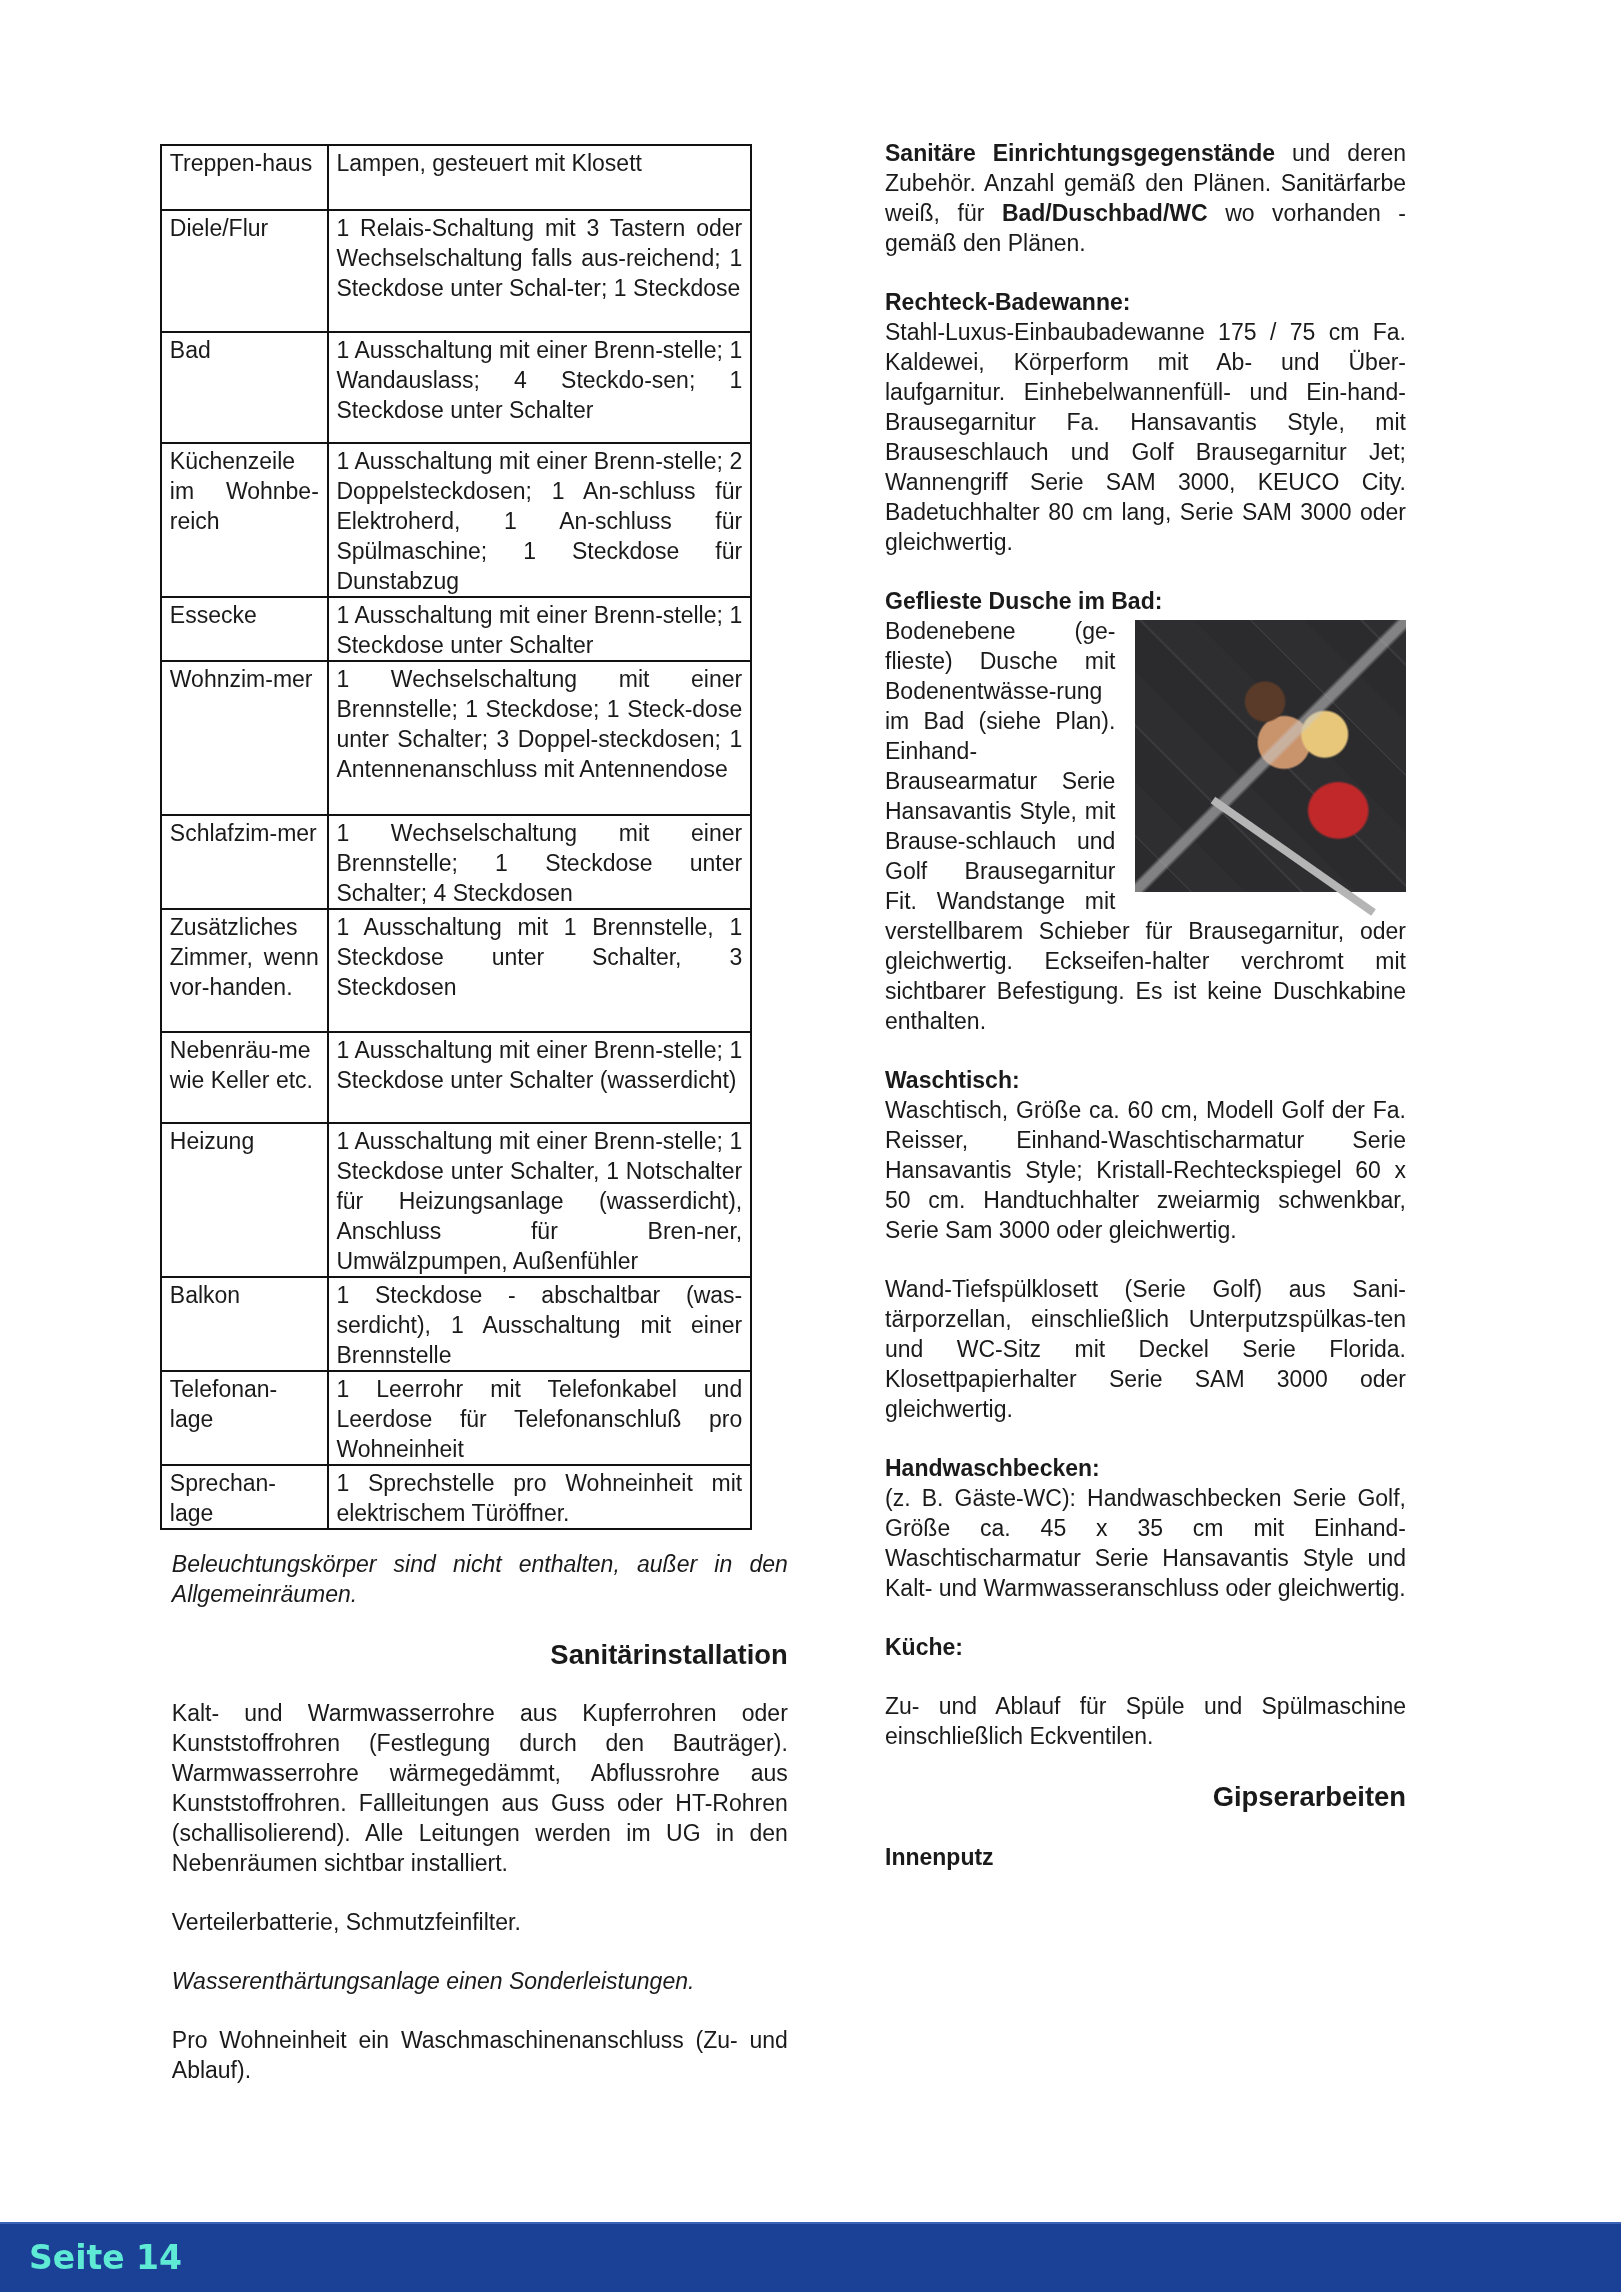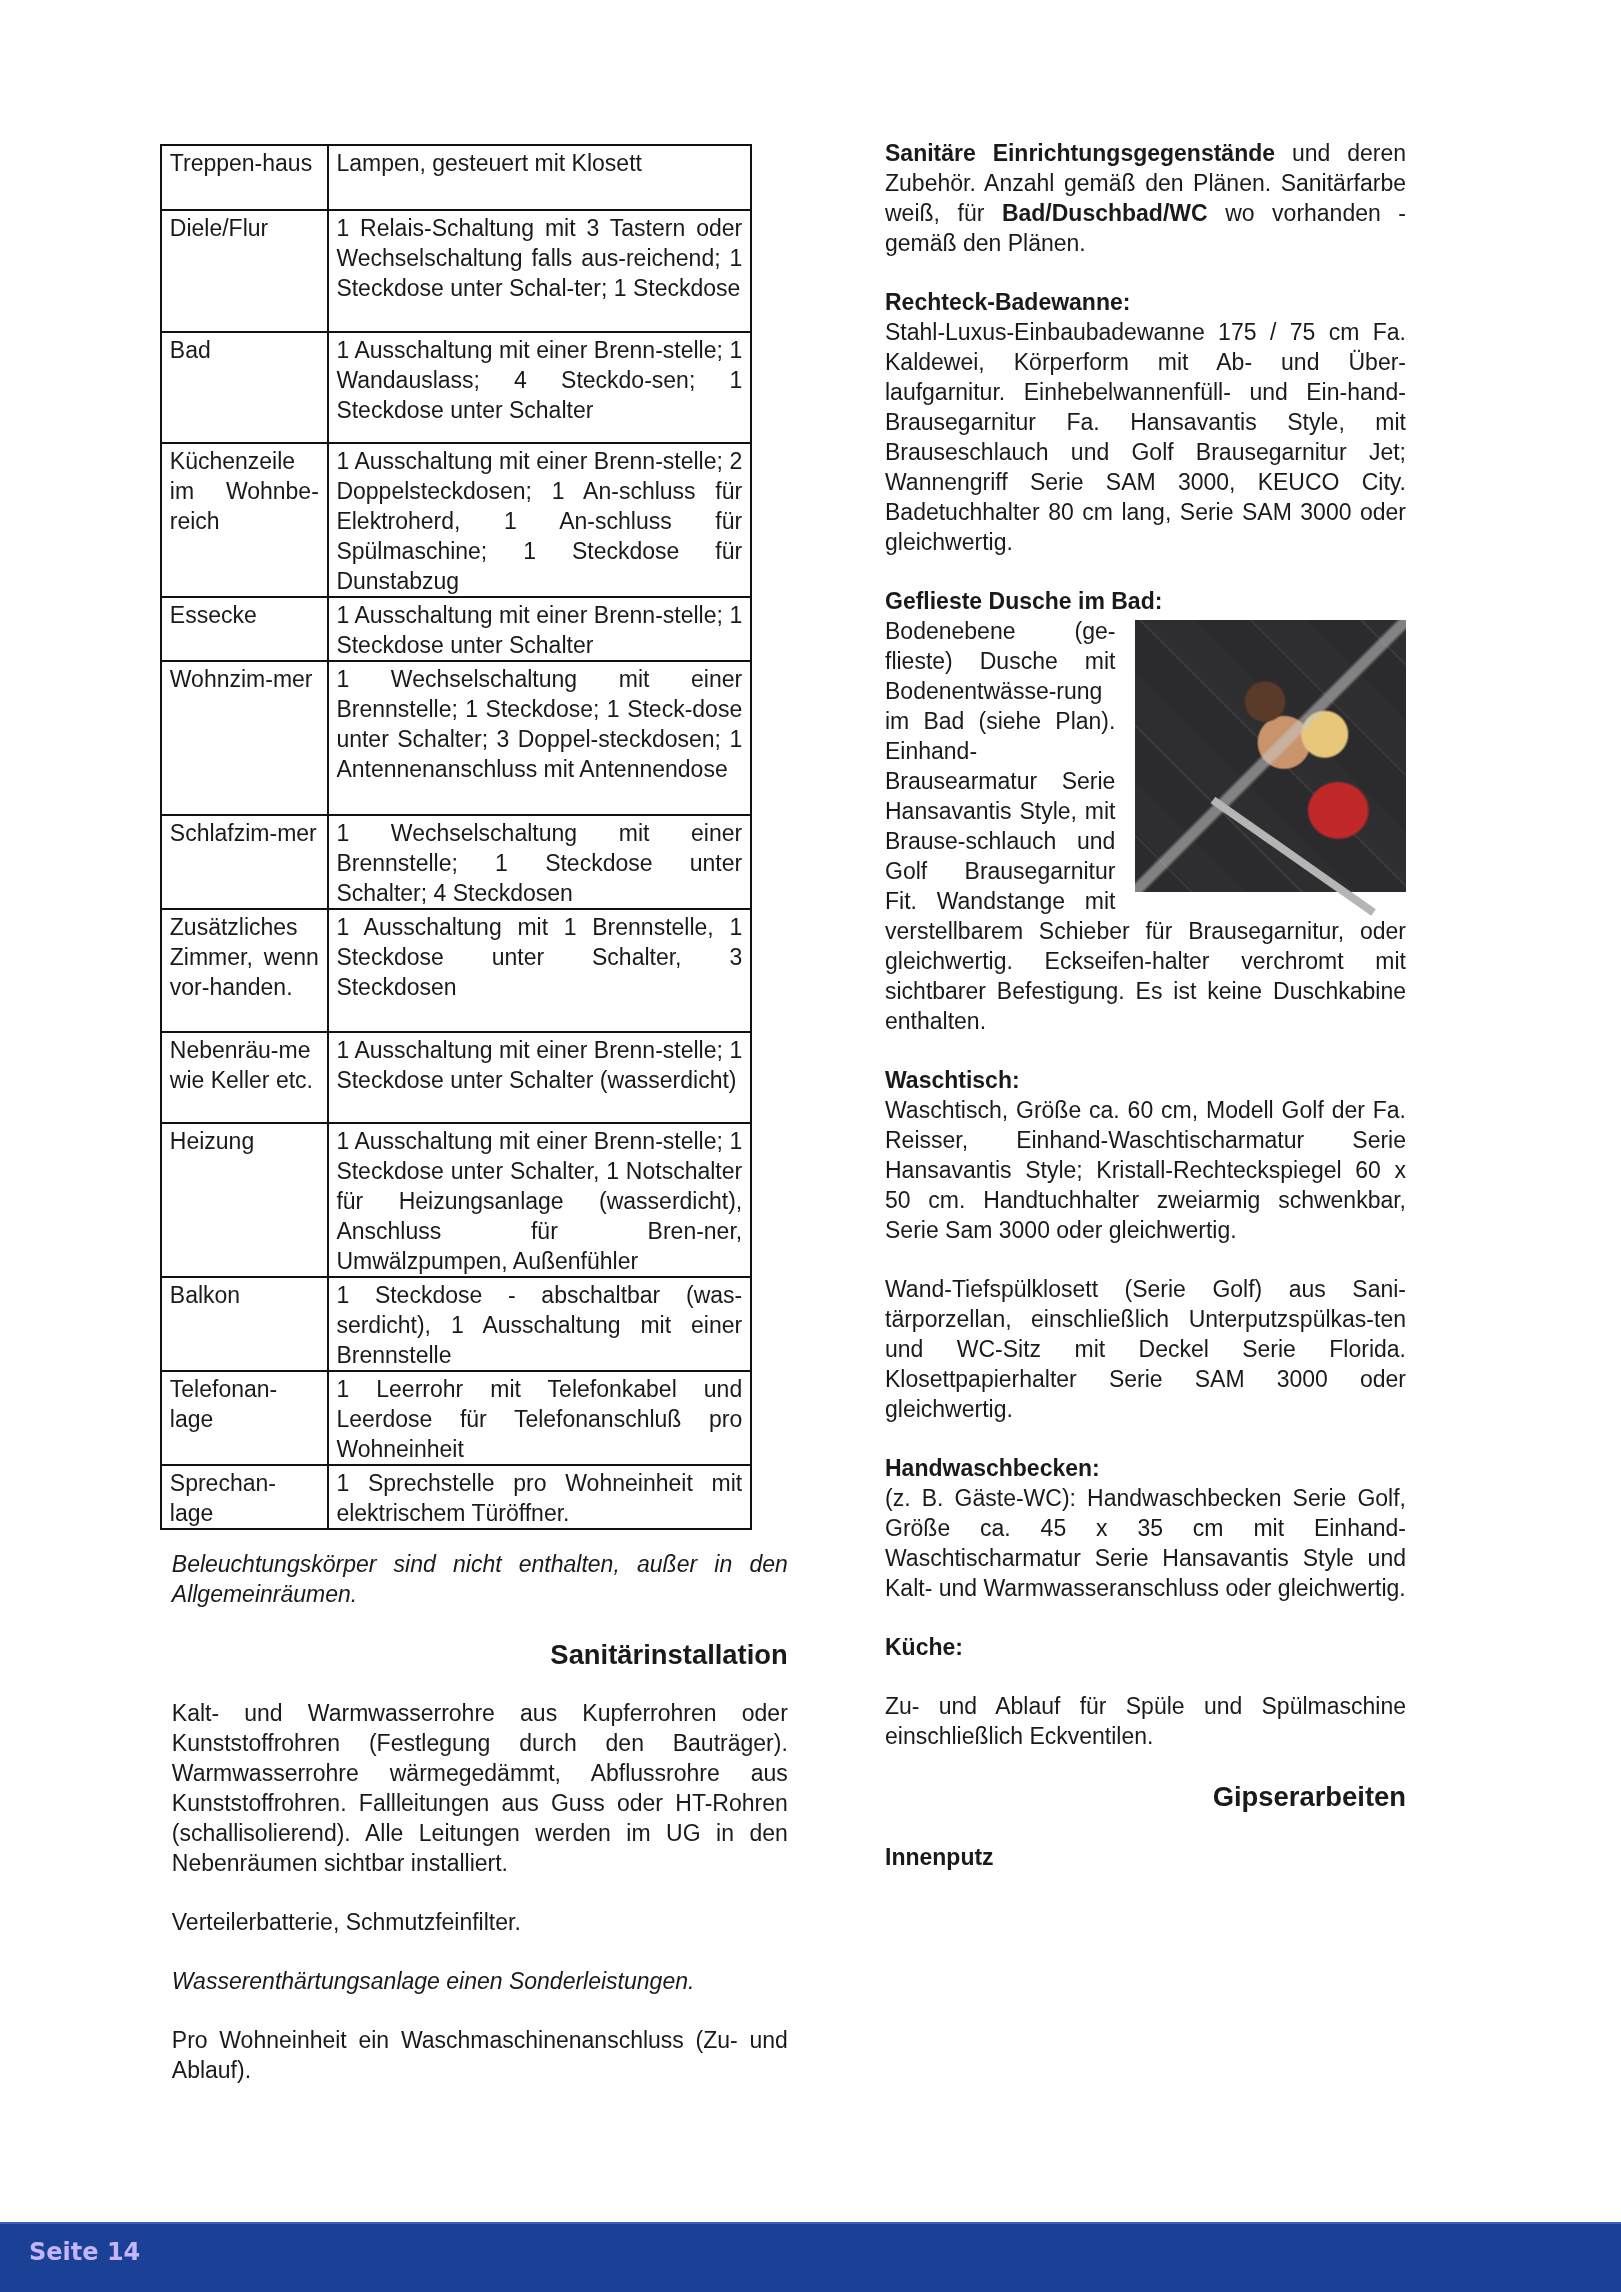--- a/index.html
+++ b/index.html
@@ -44,22 +44,22 @@
   .float-photo .drain {
     position:absolute; left:78px; top:176px; width:196px; height:7.8px;
     background:#b5b5b5; transform:rotate(35deg); transform-origin:left center;
   }
 
   #footer-bar {
     position:absolute; left:0; top:2222px; width:1621px; height:71px;
     background:#1a4196; border-top:2px solid #3a63b8;
   }
   #footer-bar span {
-    position:absolute; left:29px; top:13.7px; color:#c4b5fd;
-    font-family:"DejaVu Sans", sans-serif; font-weight:bold; font-size:24px;
+    position:absolute; left:29px; top:13.7px; color:#5eead4;
+    font-family:"DejaVu Sans", sans-serif; font-weight:bold; font-size:33px;
   }
 </style>
 </head>
 <body>
 
 <div id="left-col" class="page-col">
   <table class="spec">
     <tbody>
       <tr style="height:65px">
         <td class="room">Treppen-haus</td>

